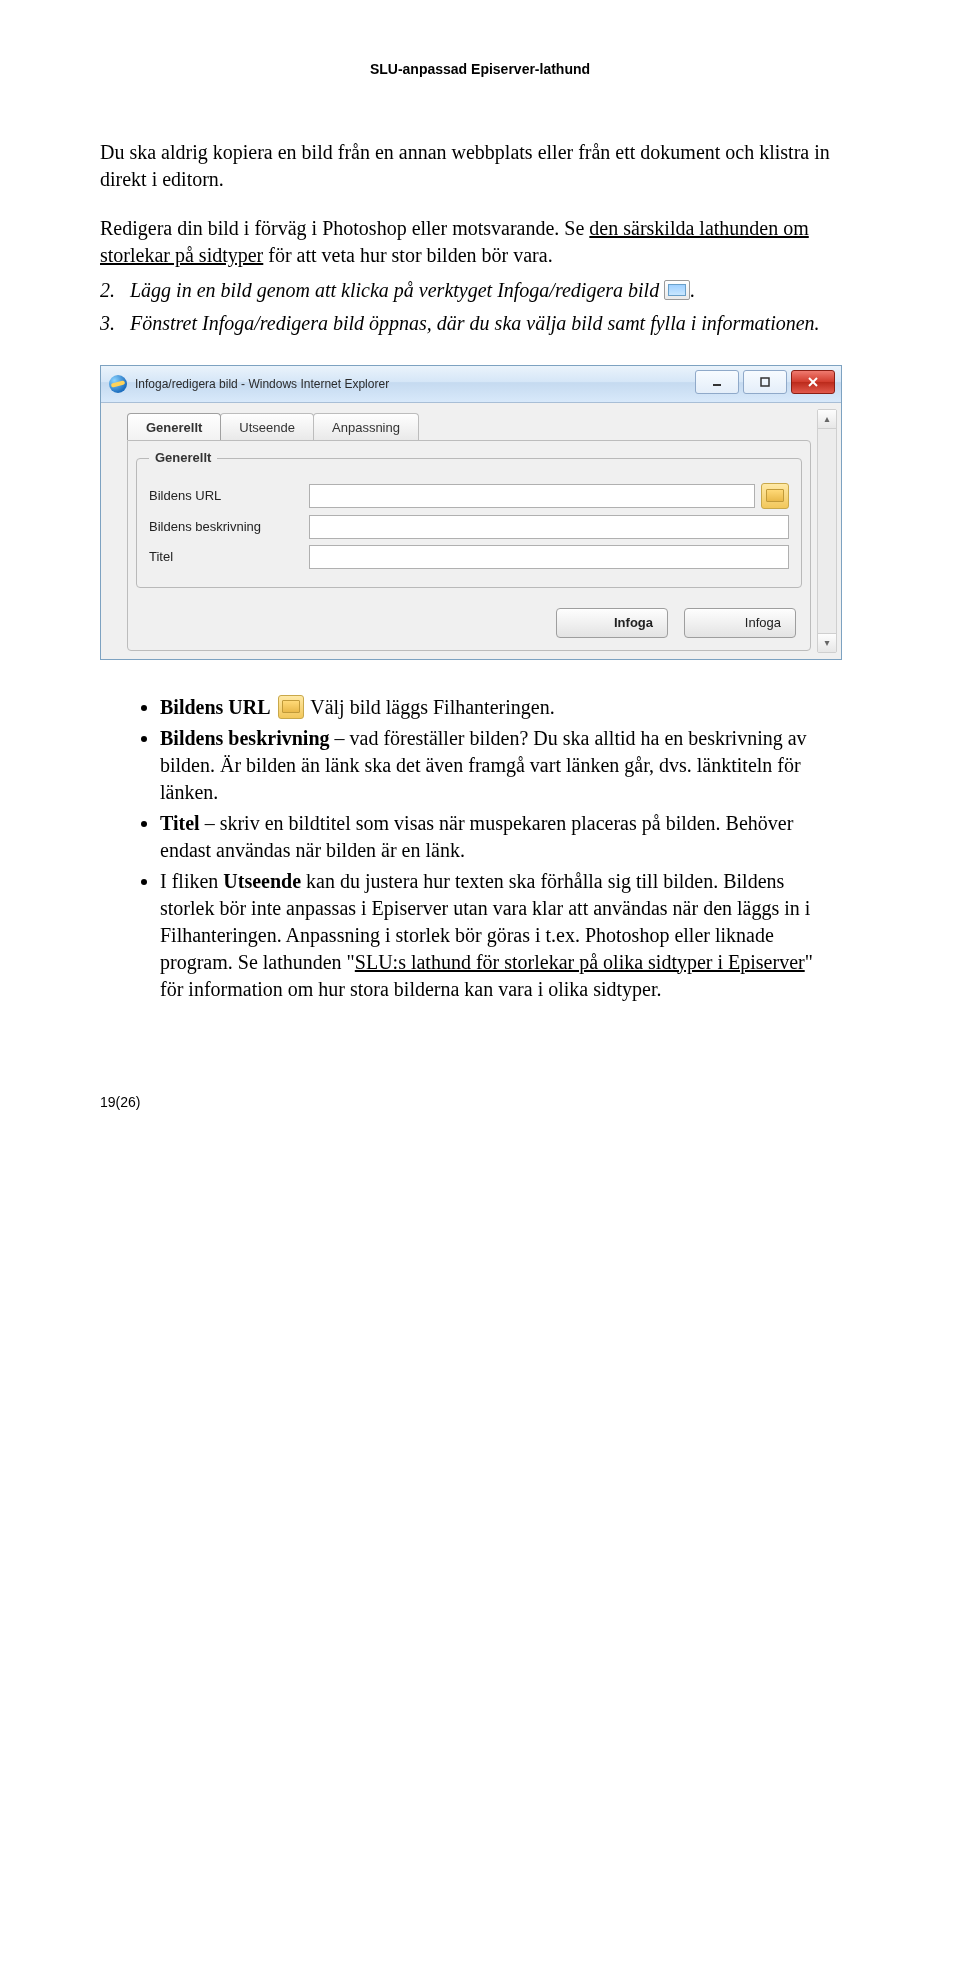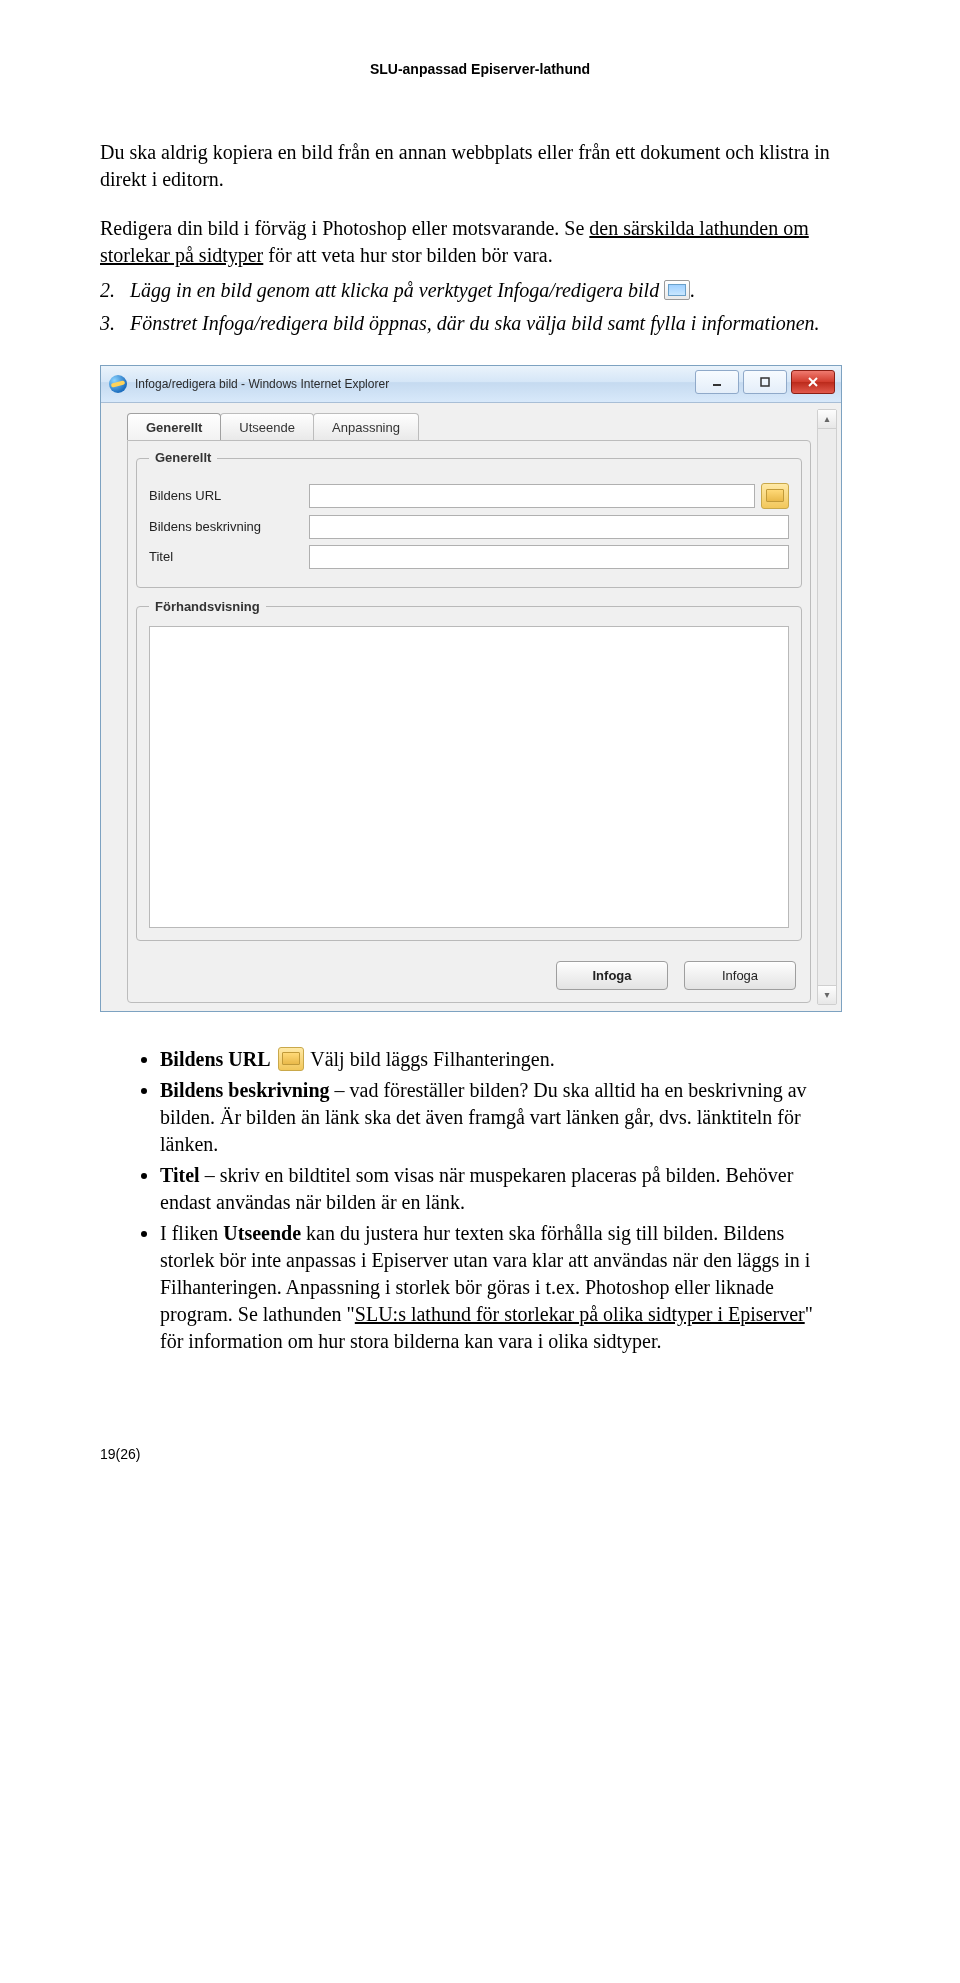--- a/index.html
+++ b/index.html
@@ -215,21 +215,21 @@
   }
   .dlg-btn {
     min-width: 82px;
     padding: 5px 14px;
     background: linear-gradient(#fefefe,#e3e3e3);
     border: 1px solid #9e9e9e;
     border-radius: 4px;
     font-size: 13px;
     box-shadow: 0 1px 0 #fff inset;
     color: #222;
-    text-align: center;
+    text-align: right;
   }
   .dlg-btn.primary { font-weight: bold; }
 
   
   ul.doclist {
     margin: 0 0 0 28px;
     padding: 0 28px 0 32px;
   }
   ul.doclist > li { margin: 0 0 4px 0; }
   .bold { font-weight: bold; }
@@ -314,24 +314,20 @@
         <div class="form-row">
           <label>Bildens beskrivning</label>
           <input type="text" value="" style="">
         </div>
         <div class="form-row">
           <label>Titel</label>
           <input type="text" value="" style="">
         </div>
       </fieldset>
 
-      <fieldset>
-        <legend>Förhandsvisning</legend>
-        <div class="preview-box"></div>
-      </fieldset>
 
       <div class="dlg-buttons">
         <div class="dlg-btn primary">Infoga</div>
         <div class="dlg-btn">Infoga</div>
       </div>
     </div>
   </div>
 </div>
 
 <ul class="doclist">

